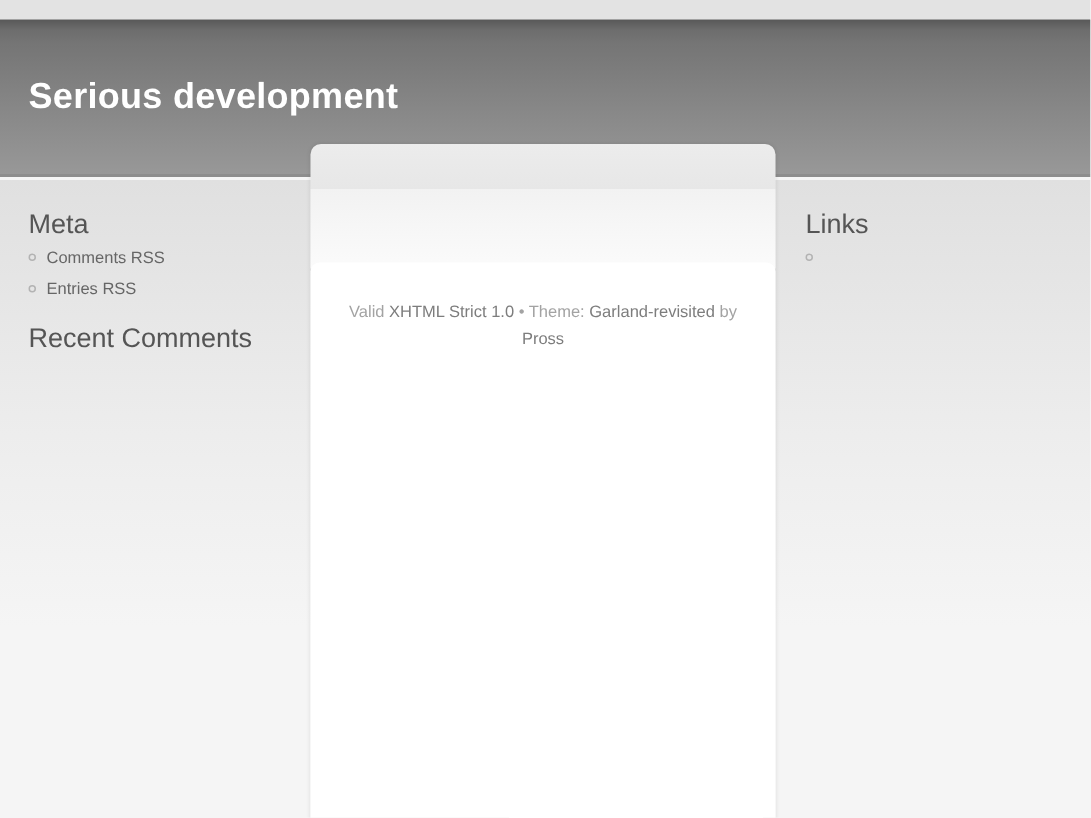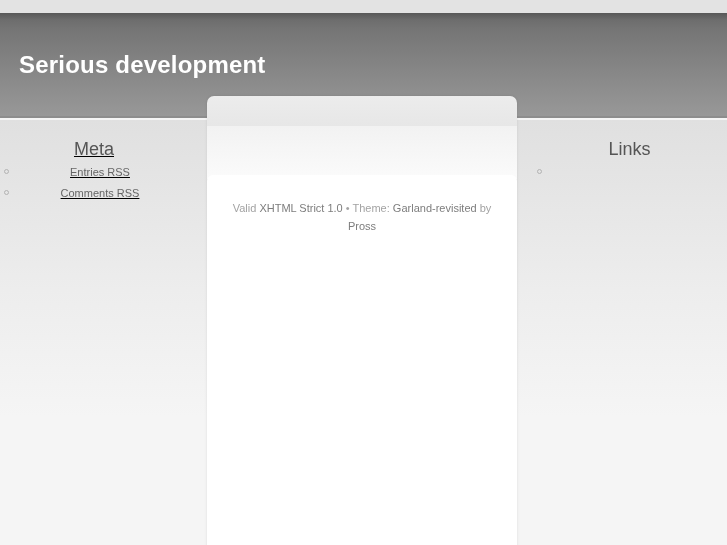--- a/index.html
+++ b/index.html
@@ -1,15 +1,15 @@
 <!DOCTYPE html>
 <html><head>
 <meta charset="utf-8">
 <style>
-  * { margin: 0; padding: 0; box-sizing: border-box; text-align: center; }
+  * { margin: 0; padding: 0; box-sizing: border-box; }
   html, body {
     width: 727px; height: 545px;
     font-family: "Liberation Sans", "DejaVu Sans", sans-serif;
     background: #f5f5f5;
     overflow: hidden;
     position: relative;
   }
   .top-strip {
     position: absolute; left: 0; top: 0;
     width: 727px; height: 13px;
@@ -65,21 +65,21 @@
     text-align: center;
     font-size: 11px;
     line-height: 18px;
     color: #a3a3a3;
   }
   .site-footer .link { color: #7d7d7d; cursor: pointer; }
   .sidebar {
     position: absolute; top: 140px;
     z-index: 3;
   }
-  .sidebar-left { left: 4px; width: 180px; text-decoration: underline; }
+  .sidebar-left { left: 19px; width: 180px; }
   .sidebar-right { left: 537px; width: 185px; }
   .sidebar h2 {
     font-size: 18px; font-weight: 400;
     color: #555555;
     line-height: 18px;
     margin: 0;
   }
   .sidebar section + section h2 { margin-top: 8px; }
   .sidebar ul {
     list-style: none;
@@ -120,27 +120,30 @@
     <p class="site-footer"><span>Valid </span><span class="link">XHTML Strict 1.0</span><span> • Theme: </span><span class="link">Garland-revisited</span><span> by </span><span class="link">Pross</span></p>
   </div>
 </main>
 
 <aside class="sidebar sidebar-left">
   <section>
     <h2>Meta</h2>
     <ul>
       <li>
         <span class="bullet"></span>
-        <span>Entries RSS</span>
+        <span>Comments RSS</span>
       </li>
       <li>
         <span class="bullet"></span>
-        <span>Comments RSS</span>
+        <span>Entries RSS</span>
       </li>
     </ul>
+  </section>
+  <section>
+    <h2>Recent Comments</h2>
   </section>
 </aside>
 
 <aside class="sidebar sidebar-right">
   <section>
     <h2>Links</h2>
     <ul>
       <li>
         <span class="bullet"></span>
       </li>

